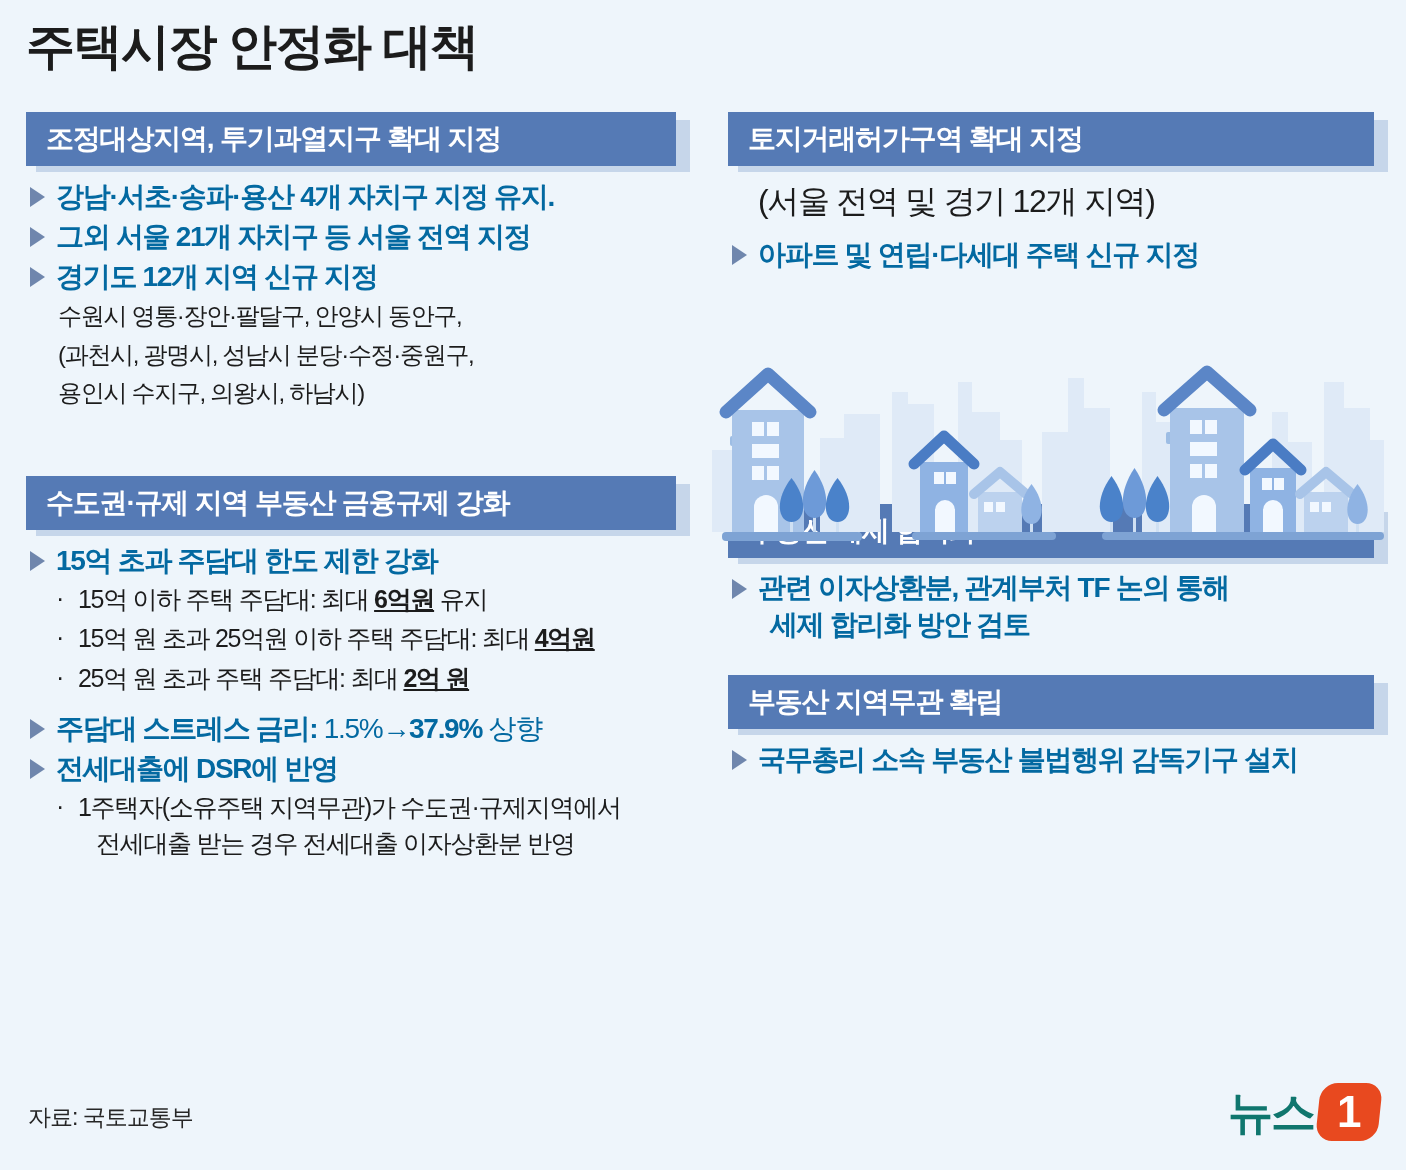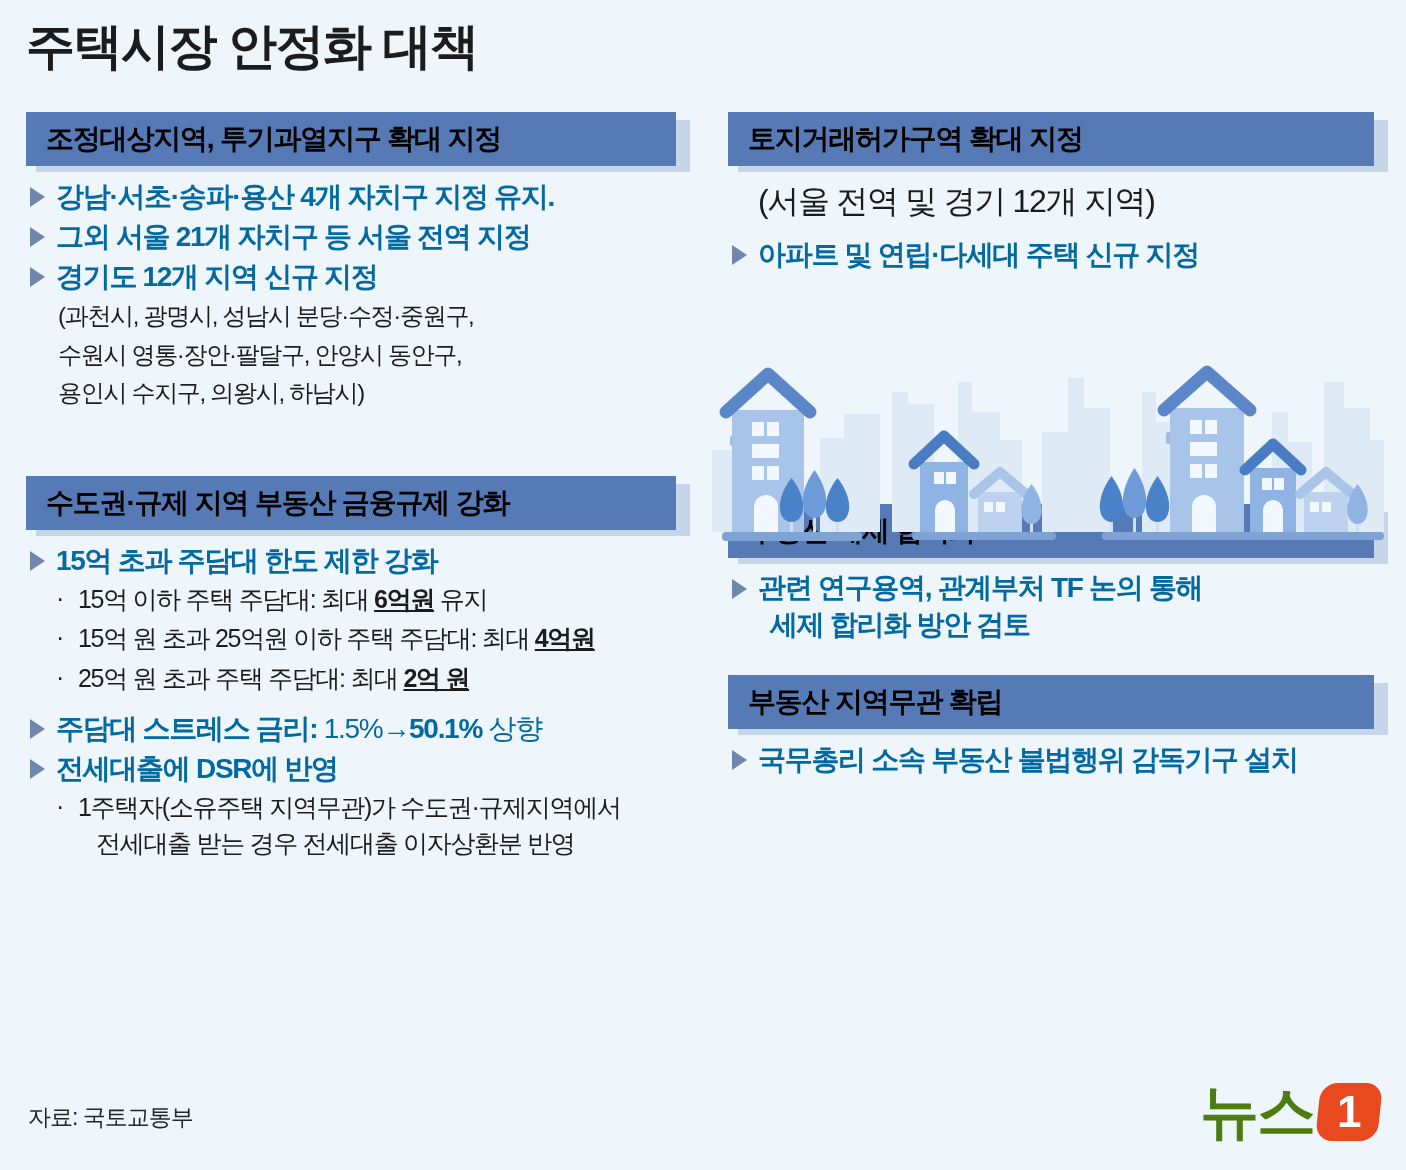--- a/index.html
+++ b/index.html
@@ -36,21 +36,21 @@
   .sec-head .shadow{
     position:absolute;left:10px;top:8px;right:-4px;bottom:-6px;
     background:#c6d6ea;
   }
   .sec-head .bar{
     position:absolute;left:0;top:0;right:10px;bottom:0;
     background:#557ab5;
     display:flex;align-items:center;
   }
   .sec-head .bar span{
-    color:#000000;font-size:28px;font-weight:bold;
+    color:#ffffff;font-size:28px;font-weight:bold;
     letter-spacing:-1.2px;padding-left:20px;white-space:nowrap;
   }
 
   
   .bullet{
     position:relative;
     padding-left:30px;
     font-size:28px;font-weight:bold;letter-spacing:-1.3px;
     line-height:1.36;color:#0369a1;
     margin-bottom:2px;
@@ -101,21 +101,21 @@
   
   .source{
     position:absolute;left:28px;top:1102px;
     font-size:23px;letter-spacing:-1px;color:#262626;font-weight:normal;
   }
   .logo{
     position:absolute;right:26px;top:1082px;
     height:60px;display:flex;align-items:center;gap:0px;
   }
   .logo .word{
-    font-size:59px;font-weight:bold;color:#4d7c0f;letter-spacing:-2px;
+    font-size:45px;font-weight:bold;color:#0f766e;letter-spacing:-2px;
     line-height:1;
   }
   .logo .one{
     position:relative;margin-left:4px;
     width:62px;height:58px;border-radius:17px;
     background:#e8491f;
     display:flex;align-items:center;justify-content:center;
     transform:skewX(-6deg);
   }
   .logo .one i{
@@ -146,22 +146,22 @@
       </div>
       <div class="bullet">
         <span class="tri"></span>
         <span>그외 서울 21개 자치구 등 서울 전역 지정</span>
       </div>
       <div class="bullet">
         <span class="tri"></span>
         <span>경기도 12개 지역 신규 지정</span>
       </div>
 
+      <div class="note small">수원시 영통·장안·팔달구, 안양시 동안구,</div>
       <div class="note small">(과천시, 광명시, 성남시 분당·수정·중원구,</div>
-      <div class="note small">수원시 영통·장안·팔달구, 안양시 동안구,</div>
       <div class="note small">용인시 수지구, 의왕시, 하남시)</div>
     </div>
 
     <div class="gap-lg"></div>
     <div style="height:28px"></div>
 
     <div class="block">
       <div class="sec-head">
         <div class="shadow"></div>
         <div class="bar">
@@ -183,21 +183,21 @@
         <span>15억 원 초과 25억원 이하 주택 주담대: 최대 </span><b>4억원</b><span></span>
       </div>
       <div class="sub">
         <span class="dot">·</span>
         <span>25억 원 초과 주택 주담대: 최대 </span><b>2억 원</b><span></span>
       </div>
 
       <div class="gap-sm"></div>
 
       <div class="bullet">
-        <span class="tri"></span><span>주담대 스트레스 금리: </span><span class="reg">1.5%→</span><b>50.1%</b><span class="reg"> 상향</span>
+        <span class="tri"></span><span>주담대 스트레스 금리: </span><span class="reg">1.5%→</span><b>37.9%</b><span class="reg"> 상향</span>
       </div>
 
       <div class="bullet">
         <span class="tri"></span>
         <span>전세대출에 DSR에 반영</span>
       </div>
 
       <div class="sub">
         <span class="dot">·</span>
         <span>1주택자(소유주택 지역무관)가 수도권·규제지역에서</span>
@@ -230,21 +230,21 @@
     <div class="block">
       <div class="sec-head">
         <div class="shadow"></div>
         <div class="bar">
           <span>부동산 세제 합리화</span>
         </div>
       </div>
 
       <div class="bullet two-line">
         <span class="tri"></span>
-        <span>관련 연구용역, 관계부처 TF 논의 통해</span>
+        <span>관련 이자상환분, 관계부처 TF 논의 통해</span>
         <span class="ind">세제 합리화 방안 검토</span>
       </div>
     </div>
 
     <div style="height:30px"></div>
 
     <div class="block">
       <div class="sec-head">
         <div class="shadow"></div>
         <div class="bar">

